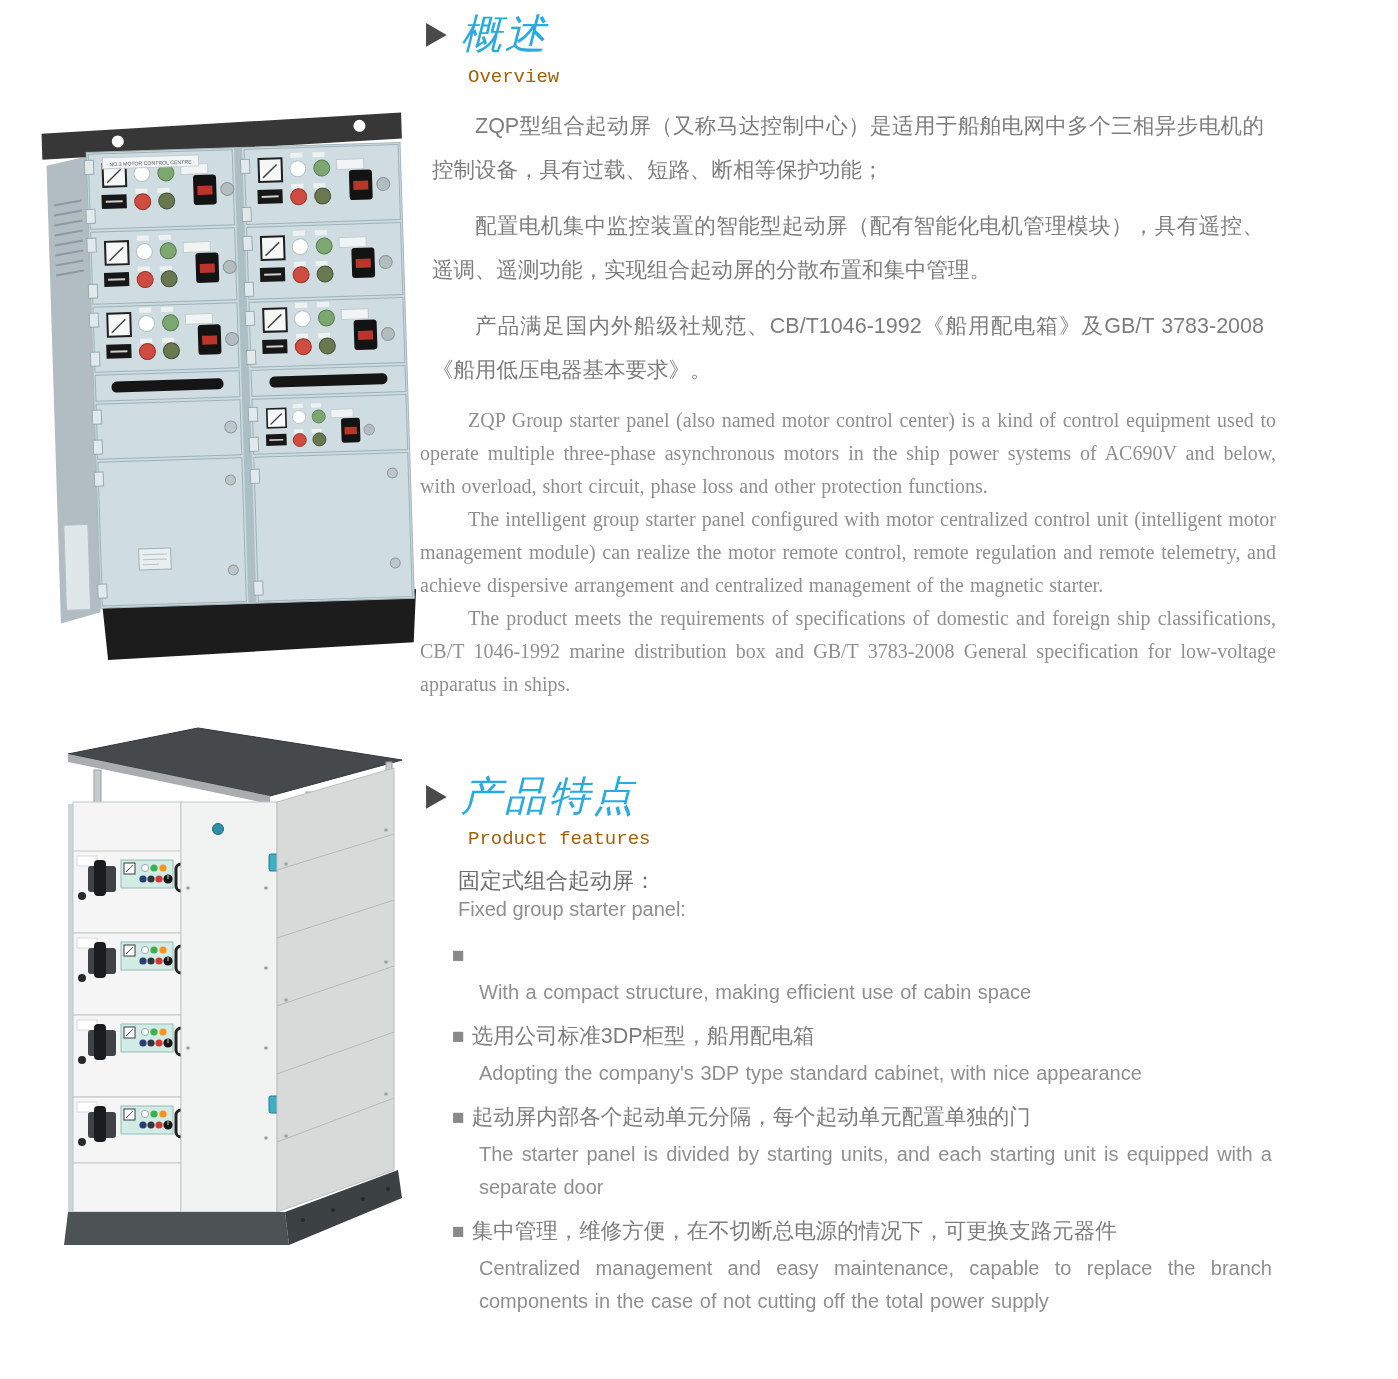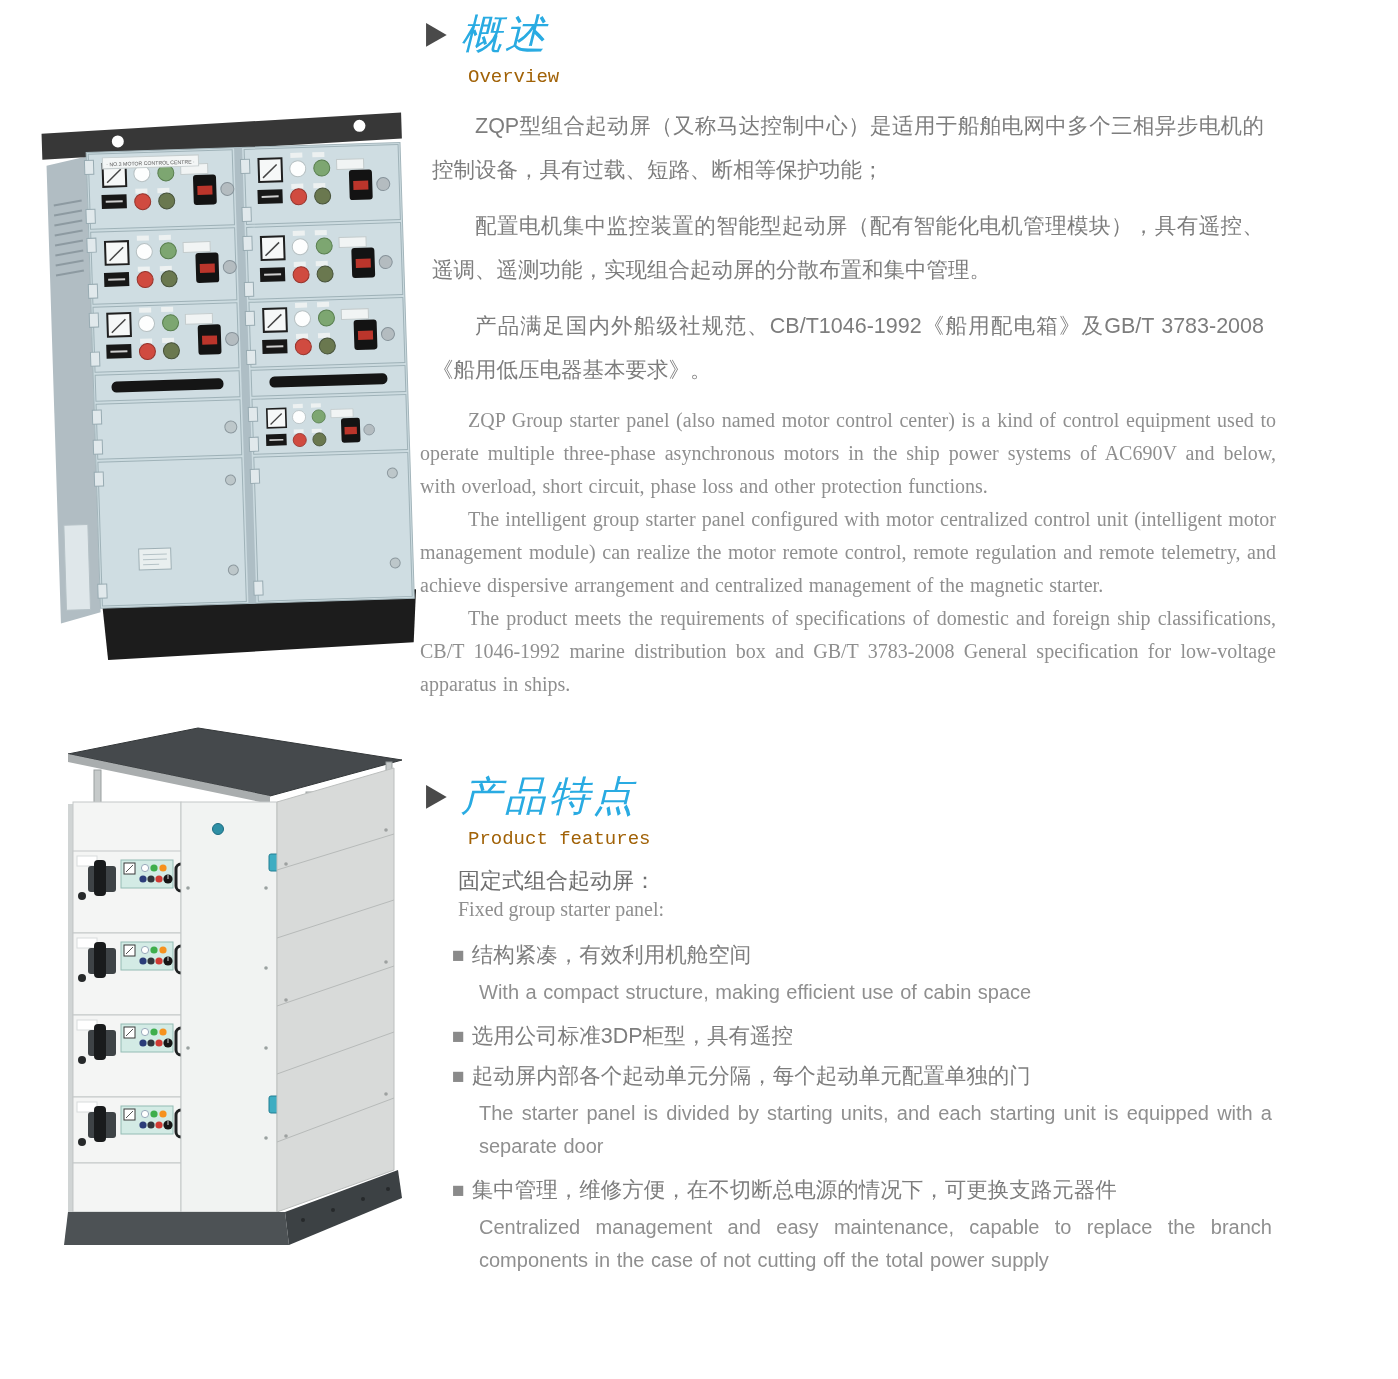--- a/index.html
+++ b/index.html
@@ -16,21 +16,21 @@
              transform:scaleY(1.15);}
   .title-cn{font-size:41px;line-height:52px;color:#29abe2;letter-spacing:3px;font-style:italic;}
   .sub-en{font-size:19px;line-height:30px;color:#a16207;margin:2px 0 12px 48px;font-family:Liberation Mono, monospace;}
 
   .cn-p{font-size:21.5px;color:#7d7d7d;line-height:44px;text-indent:2em;
         text-align:justify;margin:12px;}
   .en-p{font-size:20px;color:#8f8f8f;line-height:33px;text-indent:2.4em;
         text-align:justify;margin:0;word-spacing:1px;font-family:Liberation Serif, serif;}
 
   .feat-sub-cn{font-size:22px;font-weight:normal;color:#6e6e6e;margin:6px 0 2px 38px;}
-  .feat-sub-en{font-size:20px;color:#8f8f8f;margin:0 0 14px 38px;font-family:Liberation Serif, serif;}
+  .feat-sub-en{font-size:20px;color:#8f8f8f;margin:0 0 14px 38px;}
 
   .feat-item{margin-left:32px;}
   .feat-cn{display:flex;font-size:21.5px;color:#7d7d7d;line-height:40px;}
   .feat-bullet{font-size:21px;color:#8a8a8a;margin-right:7px;line-height:40px;}
   .feat-en{font-size:20px;color:#8f8f8f;line-height:33px;margin:1px 4px 7px 27px;
            text-align:justify;word-spacing:1px;}
 
   
   #cabinet1{position:absolute;left:38px;top:100px;}
   #cabinet2{position:absolute;left:48px;top:708px;}
@@ -264,30 +264,30 @@
       <span class="title-cn">产品特点</span>
     </div>
     <div class="sub-en">Product features</div>
 
     <div class="feat-sub-cn">固定式组合起动屏：</div>
     <div class="feat-sub-en">Fixed group starter panel:</div>
 
     <div class="feat-item">
       <div class="feat-cn">
         <span class="feat-bullet">■</span>
-        <span>结构紧凑，有效利用机舱空间</span>
       </div>
       <div class="feat-en">With a compact structure, making efficient use of cabin space</div>
     </div>
 
     <div class="feat-item">
       <div class="feat-cn">
         <span class="feat-bullet">■</span>
-        <span>选用公司标准3DP柜型，具有遥控</span>
+        <span>选用公司标准3DP柜型，船用配电箱</span>
       </div>
+      <div class="feat-en">Adopting the company's 3DP type standard cabinet, with nice appearance</div>
     </div>
 
     <div class="feat-item">
       <div class="feat-cn">
         <span class="feat-bullet">■</span>
         <span>起动屏内部各个起动单元分隔，每个起动单元配置单独的门</span>
       </div>
       <div class="feat-en">The starter panel is divided by starting units, and each starting unit is equipped with a separate door</div>
     </div>
 

